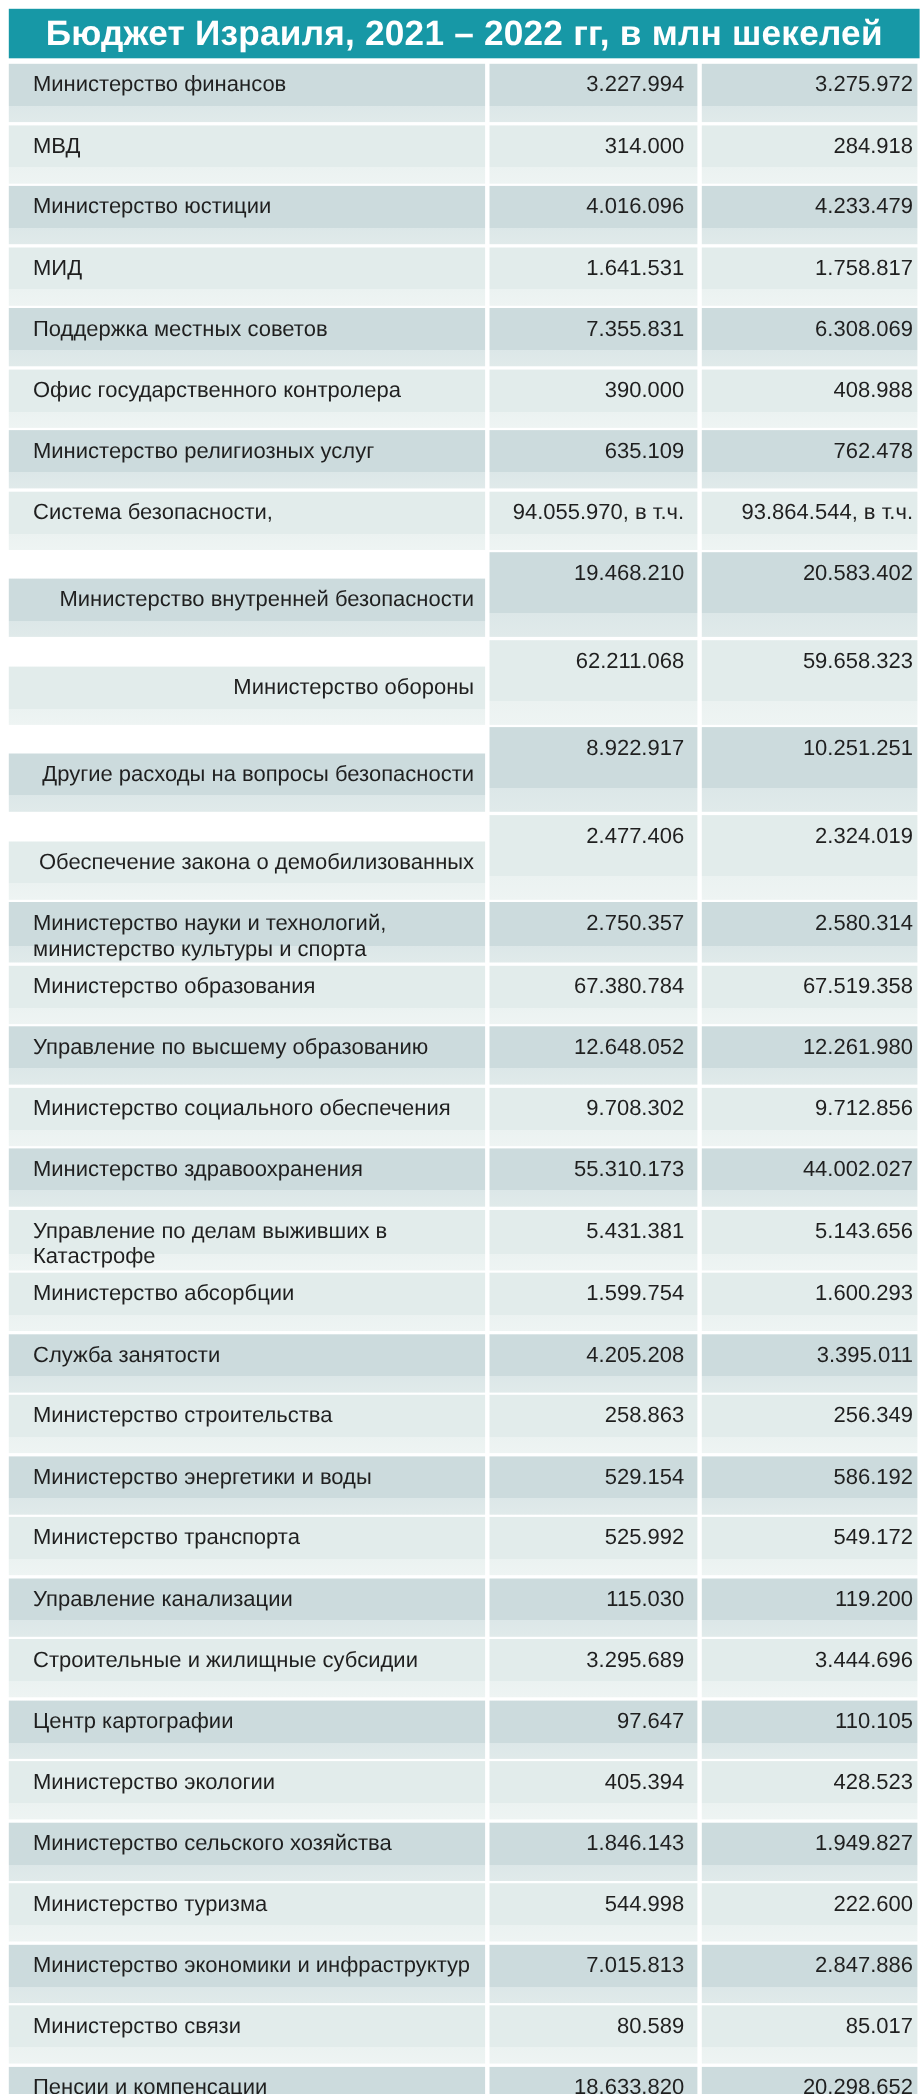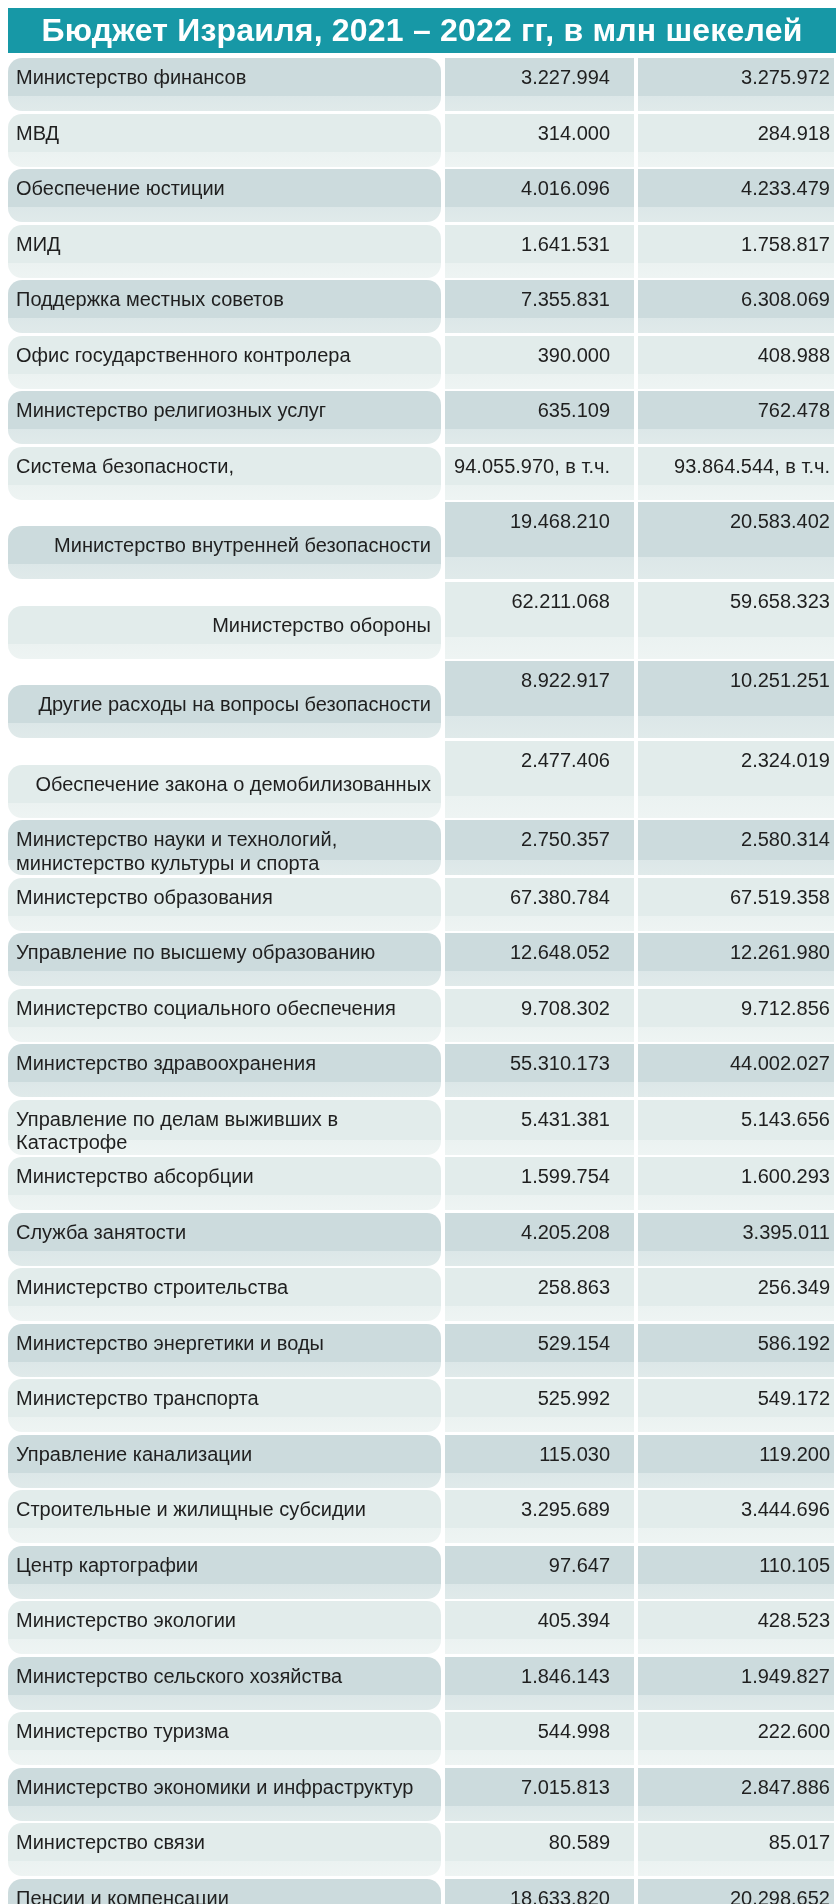--- a/index.html
+++ b/index.html
@@ -18,23 +18,23 @@
   .title-bar .title {
     color:#ffffff; font-weight:bold; font-size:32px; letter-spacing:0.2px;
   }
 
   .budget-table { width:100%; }
   .row { display:flex; margin-bottom:2.5px; }
   .cell {
     box-sizing:border-box; min-height:53px;
     padding-top:8px; font-size:20px; line-height:1.18;
   }
-  .c-name { width:433px; margin-right:4px; padding-left:8px; padding-right:10px;border-radius:14px; }
+  .c-name { width:433px; margin-right:4px; padding-left:22px; padding-right:10px; }
   .c-name.right { text-align:right;margin-top:24px; }
-  .c-v1 { width:189px; margin-right:4px; text-align:right; padding-right:24px; }
+  .c-v1 { width:189px; margin-right:4px; text-align:right; padding-right:12px; }
   .c-v2 { width:196px; text-align:right; padding-right:4px; }
 
   .row.dark .cell {
     background:linear-gradient(180deg, var(--rowDark,#ccdbdd) 0%, var(--rowDark,#ccdbdd) 72%,
                                #dce7e8 72%, #e0eaea 100%);
   }
   .row.light .cell {
     background:linear-gradient(180deg, var(--rowLight,#e2eceb) 0%, var(--rowLight,#e2eceb) 72%,
                                #ebf2f1 72%, #eef4f3 100%);
   }
@@ -58,21 +58,21 @@
         <div class="cell c-name">Министерство финансов</div>
         <div class="cell c-v1"><span class="num">3.227.994</span></div>
         <div class="cell c-v2"><span class="num">3.275.972</span></div>
       </div>
       <div class="row light">
         <div class="cell c-name">МВД</div>
         <div class="cell c-v1"><span class="num">314.000</span></div>
         <div class="cell c-v2"><span class="num">284.918</span></div>
       </div>
       <div class="row dark">
-        <div class="cell c-name">Обеспечение юстиции</div>
+        <div class="cell c-name">Министерство юстиции</div>
         <div class="cell c-v1"><span class="num">4.016.096</span></div>
         <div class="cell c-v2"><span class="num">4.233.479</span></div>
       </div>
       <div class="row light">
         <div class="cell c-name">МИД</div>
         <div class="cell c-v1"><span class="num">1.641.531</span></div>
         <div class="cell c-v2"><span class="num">1.758.817</span></div>
       </div>
       <div class="row dark">
         <div class="cell c-name">Поддержка местных советов</div>

